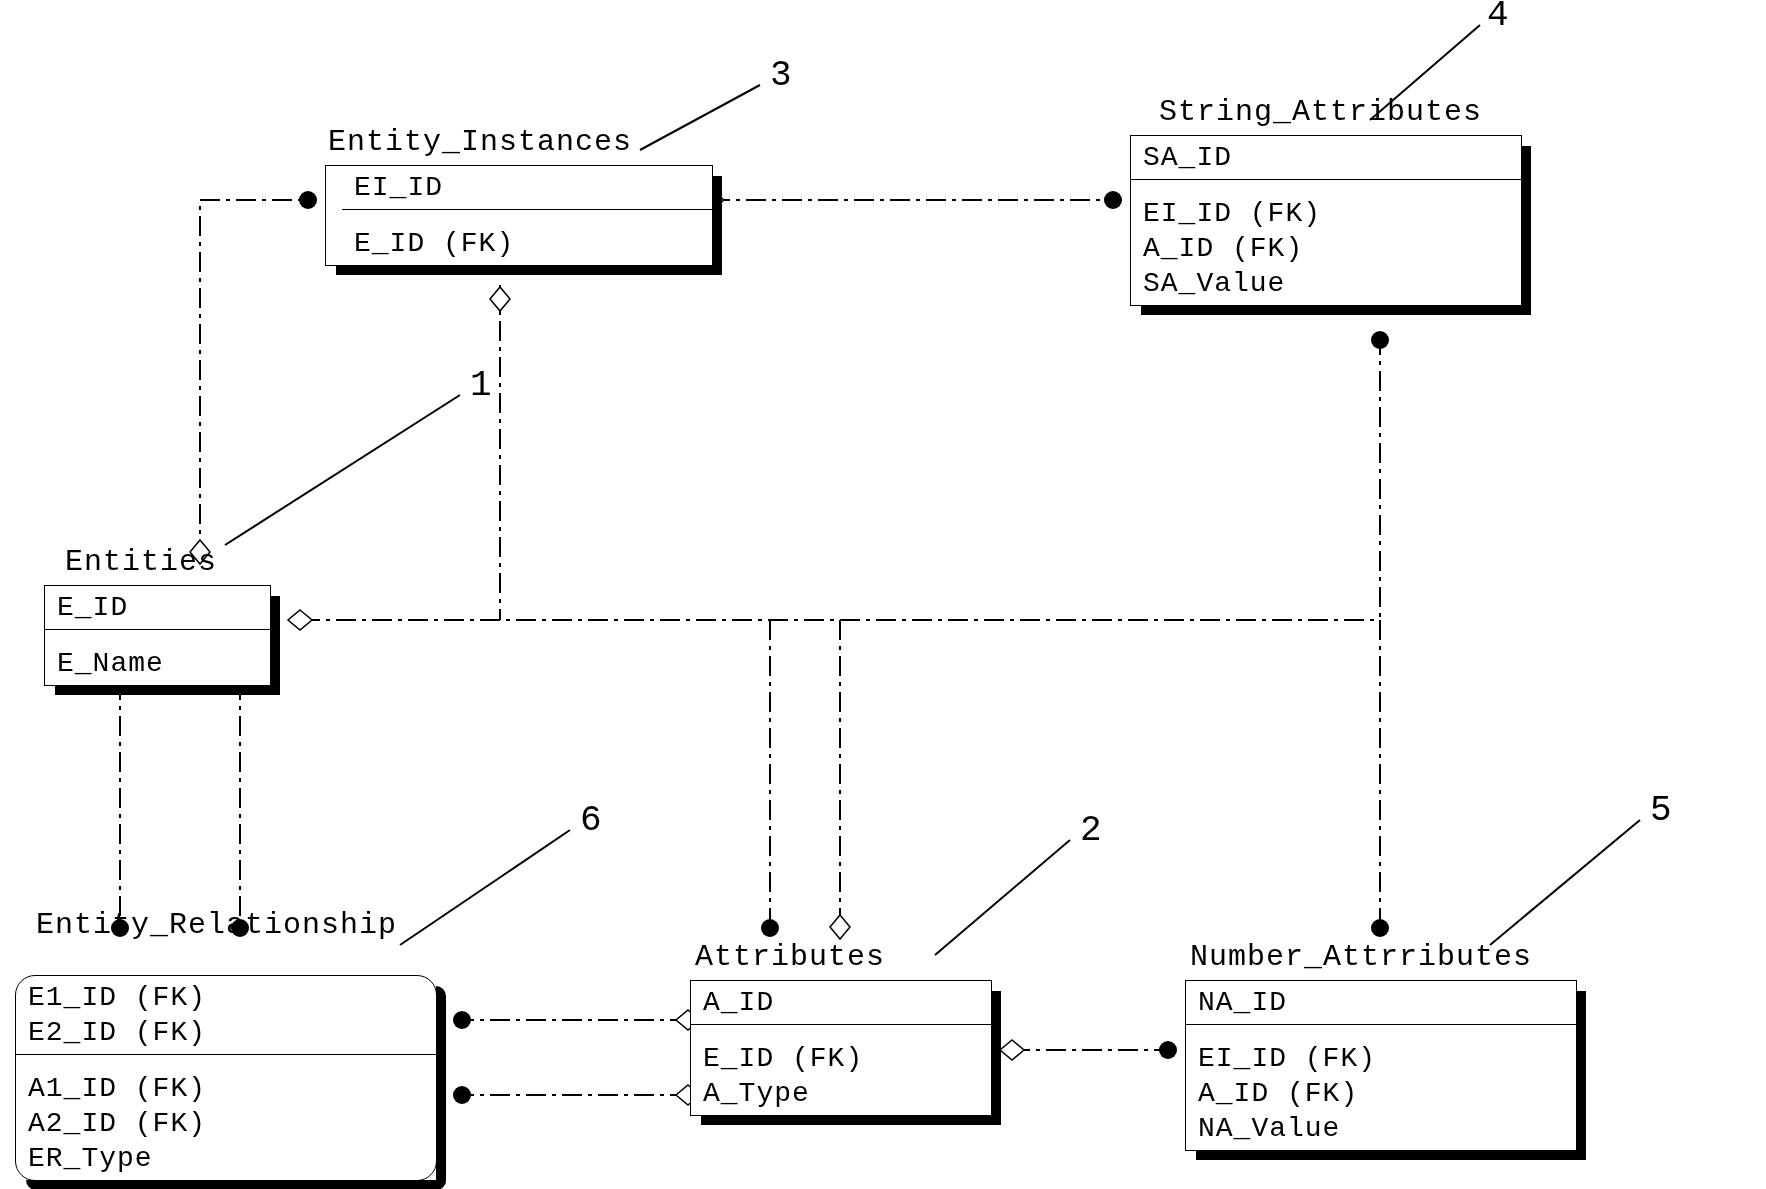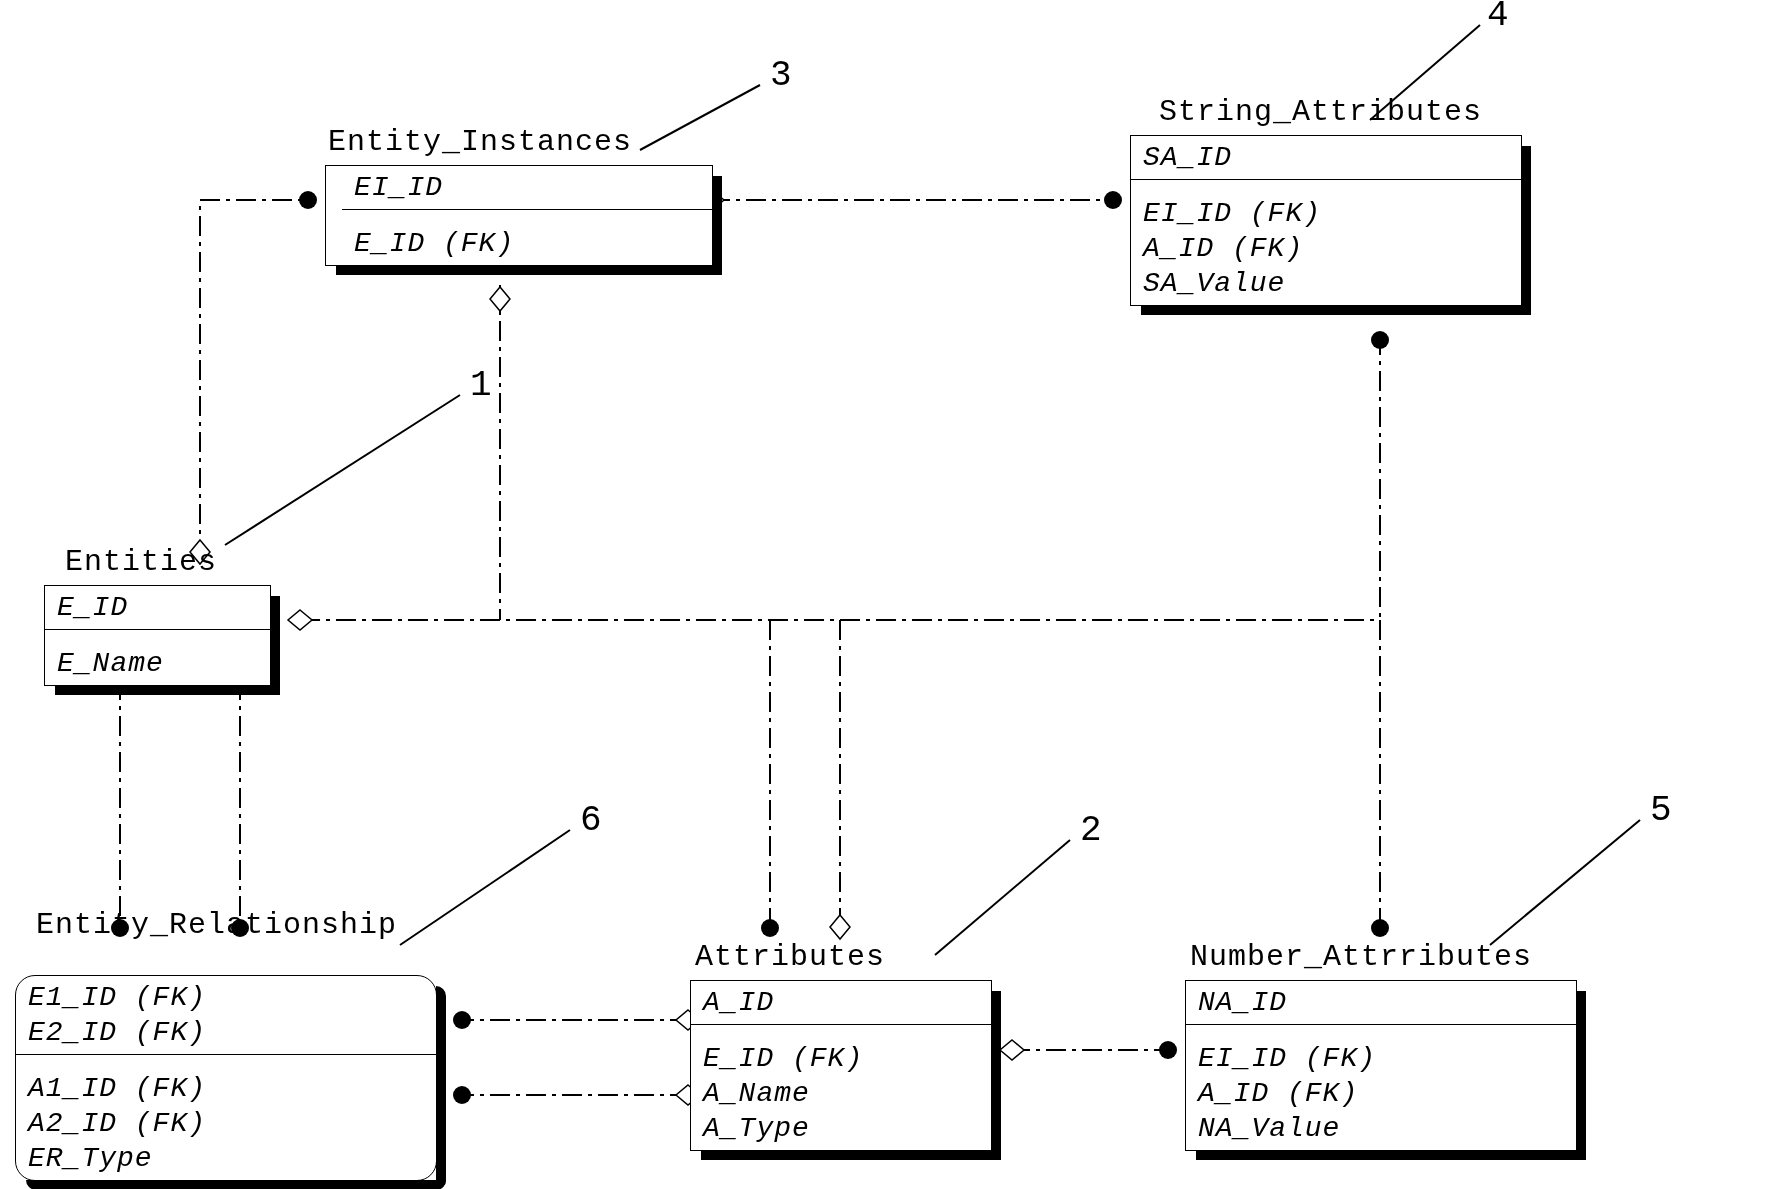--- a/index.html
+++ b/index.html
@@ -9,21 +9,20 @@
     height: 1189px;
     background: #ffffff;
     font-family: "Courier New", monospace;
     position: relative;
     overflow: hidden;
   }
   .entity-table {
     position: absolute;
     background: #ffffff;
     border: 1px solid #000000;
-    font-style: italic;
   }
   .entity-table .shadow-r {
     position: absolute;
     background: #000000;
     width: 10px;
     top: 10px;
     bottom: -10px;
     right: -10px;
   }
   .entity-table .shadow-b {
@@ -196,21 +195,20 @@
 </div>
 <div class="callout-label" style="left:580px; top:800px;">6</div>
 
 <div class="entity-title" style="left:695px; top:940px;">Attributes</div>
 <div class="entity-table" style="left:690px; top:980px; width:300px;">
   <div class="pk-section">
     <div class="field">A_ID</div>
   </div>
   <div class="attr-section">
     <div class="field">E_ID (FK)</div>
-    <div class="field">A_Name</div>
     <div class="field">A_Type</div>
   </div>
   <div class="shadow-r"></div>
     <div class="shadow-b"></div>
 </div>
 <div class="callout-label" style="left:1080px; top:810px;">2</div>
 
 <div class="entity-title" style="left:1190px; top:940px;">Number_Attrributes</div>
 <div class="entity-table" style="left:1185px; top:980px; width:390px;">
   <div class="pk-section">

